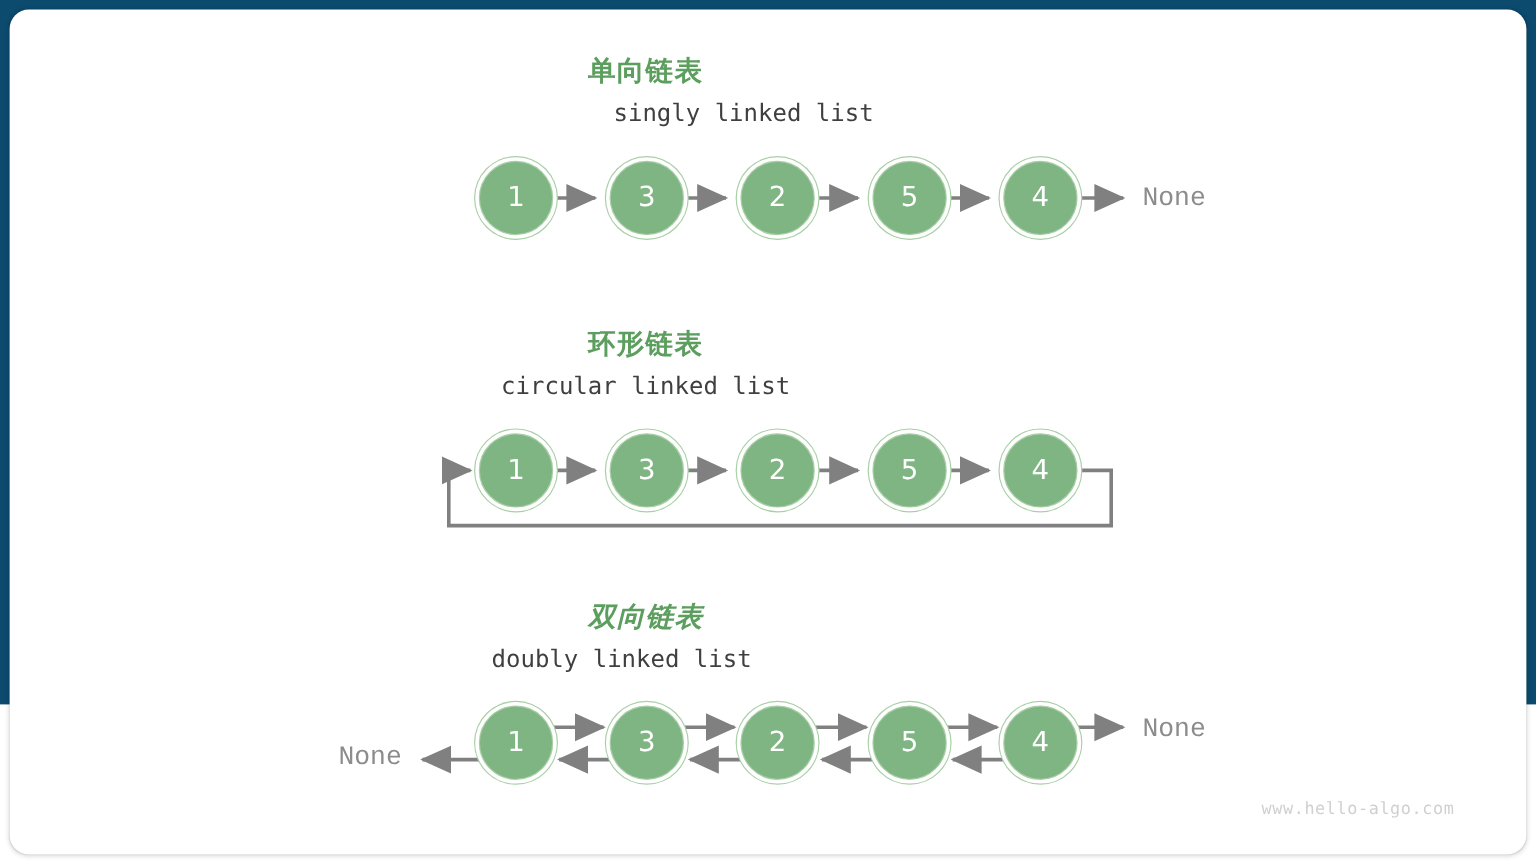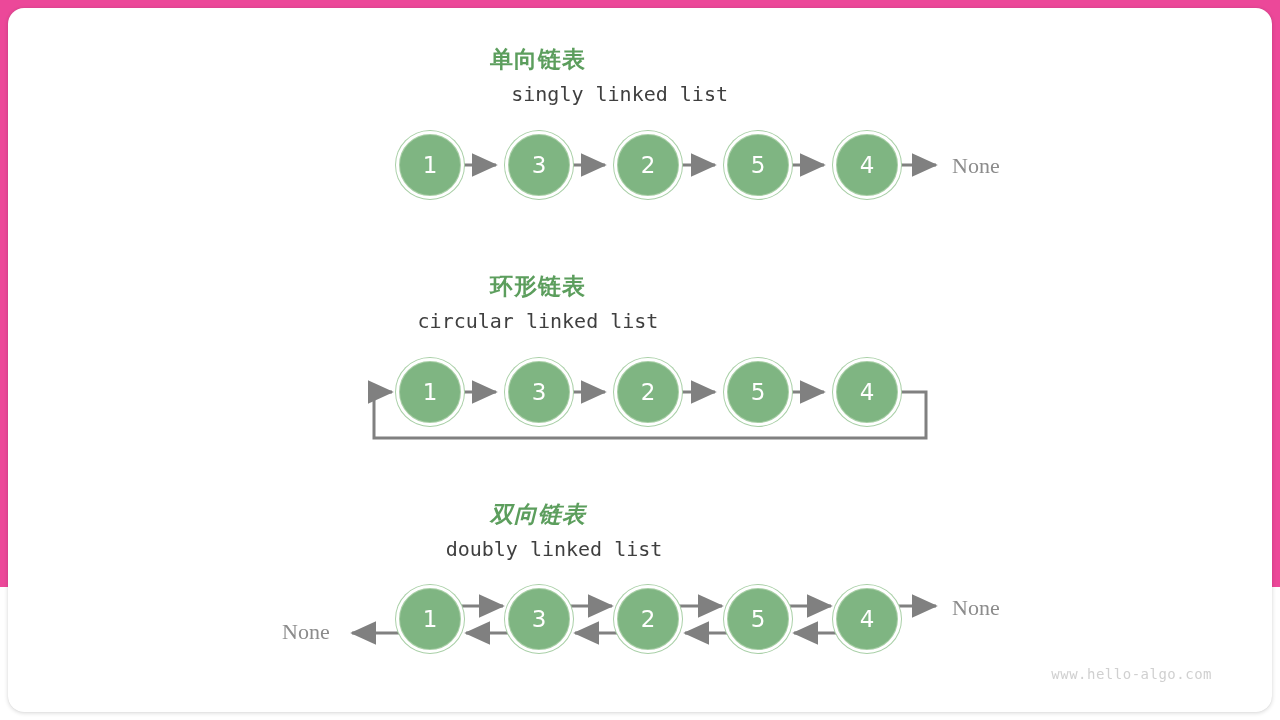--- a/index.html
+++ b/index.html
@@ -10,21 +10,21 @@
   body {
     width: 1280px;
     height: 720px;
     overflow: hidden;
     font-family: "Liberation Sans", sans-serif;
   }
   #canvas {
     position: relative;
     width: 1280px;
     height: 587px;
-    background: #ec4899;
+    background: #0c4a6e;
   }
   .card {
     position: absolute;
     left: 8px;
     top: 8px;
     width: 1264px;
     height: 704px;
     background: #ffffff;
     border-radius: 16px;
     box-shadow: 0 1px 4px rgba(0,0,0,0.16), 0 0 1px rgba(0,0,0,0.10);
@@ -55,21 +55,21 @@
     position: absolute;
     text-align: center;
     color: #3f3f3f;
     font-family: "DejaVu Sans Mono", monospace;
     font-size: 20px;
     white-space: nowrap;
   }
   .none-label {
     position: absolute;
     color: #8c8c8c;
-    font-family: Liberation Serif, serif;
+    font-family: Liberation Mono, monospace;
     font-size: 22px;
     white-space: nowrap;
   }
   .watermark {
     position: absolute;
     right: 60px;
     bottom: 30px;
     color: #d0d0d0;
     font-family: "DejaVu Sans Mono", monospace;
     font-size: 14px;
@@ -91,21 +91,21 @@
     <div class="stage">
 
       <div class="cn-title" style="left:340px; top:36px; width:380px;">单向链表</div>
       <div class="en-title" style="left:340px; top:74px; width:380px;text-align:right;">singly linked list</div>
       <div class="none-label" style="left:944px; top:145px;">None</div>
 
       <div class="cn-title" style="left:340px; top:263px; width:380px;">环形链表</div>
       <div class="en-title" style="left:340px; top:301px; width:380px;">circular linked list</div>
 
       <div class="cn-title" style="left:340px; top:491px; width:380px;font-style:italic;">双向链表</div>
-      <div class="en-title" style="left:356px; top:529px; width:380px;">doubly linked list</div>
+      <div class="en-title" style="left:320px; top:529px; width:380px;">doubly linked list</div>
       <div class="none-label" style="left:274px; top:611px;">None</div>
       <div class="none-label" style="left:944px; top:587px;">None</div>
 
       <svg class="diagram" viewBox="0 0 1280 720" xmlns="http://www.w3.org/2000/svg">
         <defs>
           <marker id="arrowRight" markerWidth="9" markerHeight="9" refX="8" refY="4.5" orient="auto" markerUnits="strokeWidth">
             <path d="M0,0.6 L8.6,4.5 L0,8.4 Z" fill="#808080"></path>
           </marker>
           <marker id="arrowLeft" markerWidth="9" markerHeight="9" refX="8" refY="4.5" orient="auto" markerUnits="strokeWidth">
             <path d="M0,0.6 L8.6,4.5 L0,8.4 Z" fill="#808080"></path>

